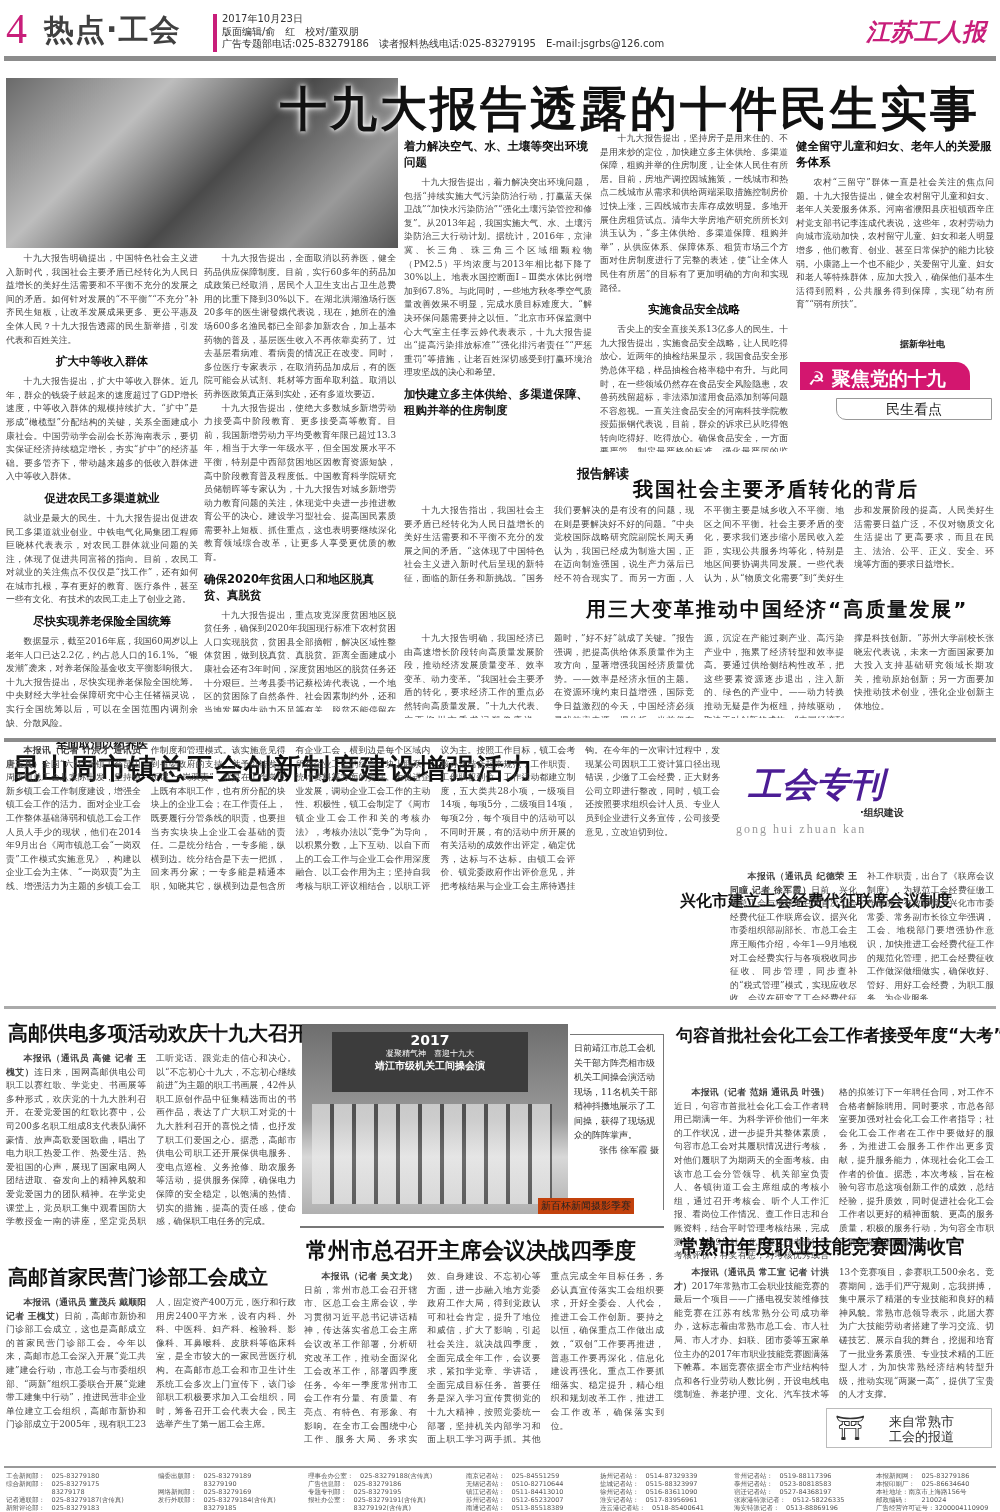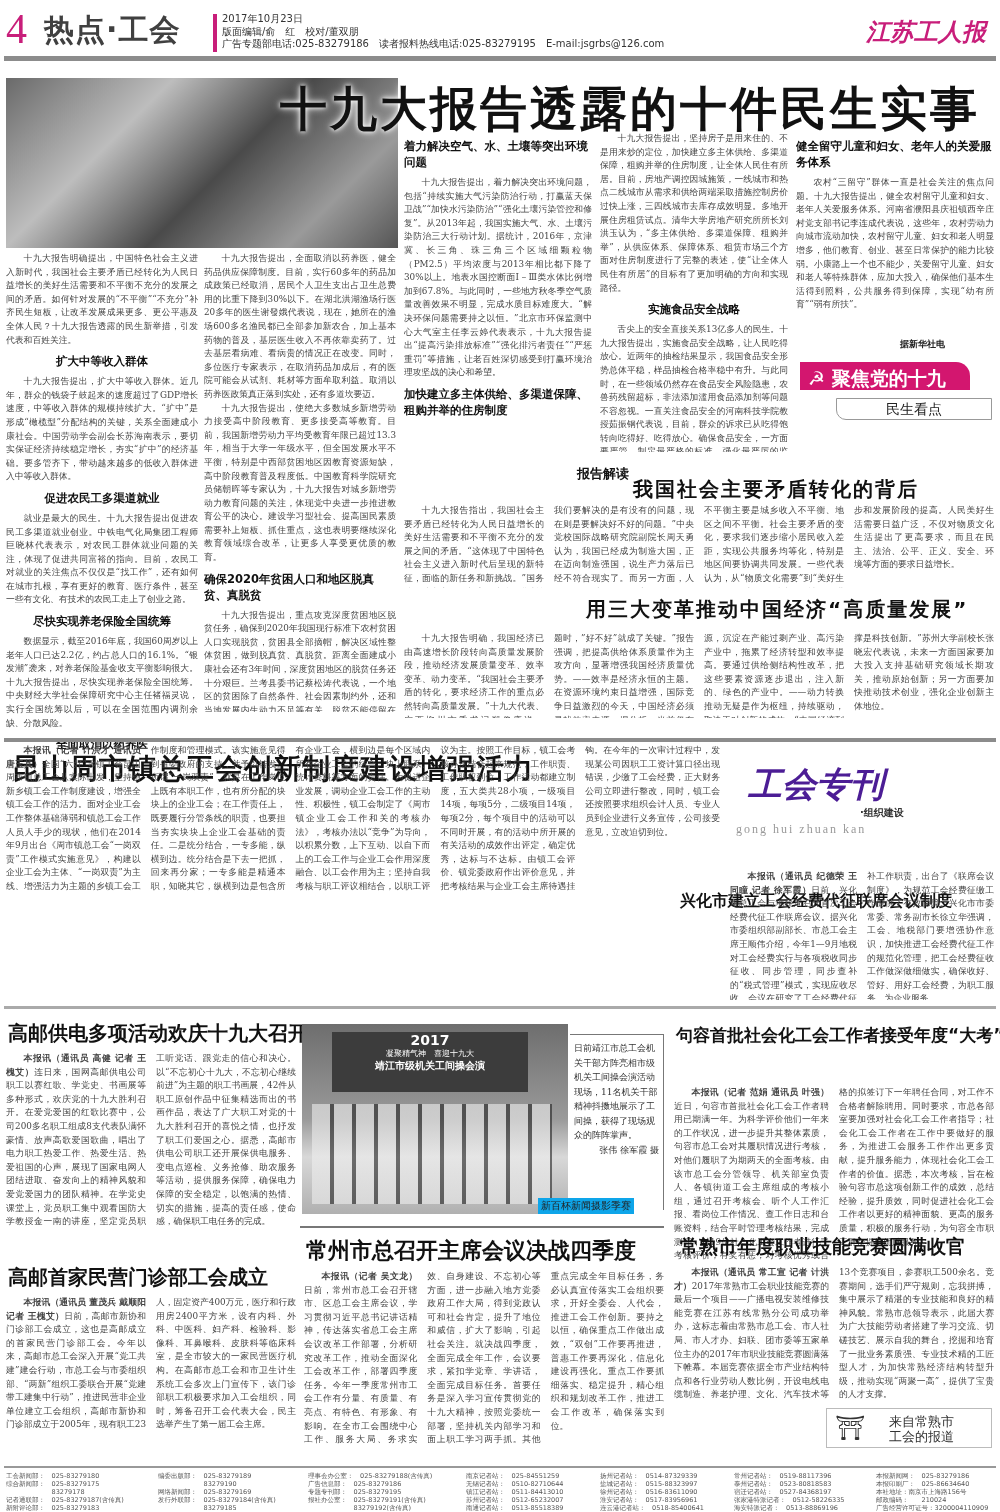--- a/index.html
+++ b/index.html
@@ -120,21 +120,21 @@
 </div>
 
 <div class="abs" style="left:302px;top:1024px;width:266px;height:190px;background:linear-gradient(#6e6e6e,#9a9a9a 50%,#d8d8d8 70%,#b0b0b0);">
   <div class="abs" style="left:30px;top:8px;width:196px;height:60px;background:#3c3c3c;color:#fff;text-align:center;font-family:'DejaVu Sans',sans-serif;">
     <div style="font-size:14px;font-weight:bold;">2017</div>
     <div style="font-size:8px;">凝聚精气神　喜迎十九大</div>
     <div style="font-size:10px;font-weight:bold;">靖江市级机关工间操会演</div>
   </div>
   <div class="abs" style="left:10px;top:80px;width:240px;height:100px;background:repeating-linear-gradient(90deg,#eee 0 18px,#222 18px 22px);opacity:.6;"></div>
 </div>
-<div class="abs" style="left:538px;top:1198px;background:#0ea5e9;font-family:'DejaVu Sans',sans-serif;font-size:10px;padding:1px 3px;">新百杯新闻摄影季赛</div>
+<div class="abs" style="left:538px;top:1198px;background:#c2410c;font-family:'DejaVu Sans',sans-serif;font-size:10px;padding:1px 3px;">新百杯新闻摄影季赛</div>
 <div class="abs" style="left:570px;top:1034px;width:94px;height:176px;border-top:1px solid #777;border-right:1px solid #777;padding:6px 4px;">
   <p class="caption">日前靖江市总工会机关干部方阵亮相市级机关工间操会演活动现场，11名机关干部精神抖擞地展示了工间操，获得了现场观众的阵阵掌声。</p>
   <p class="caption" style="text-align:right">张伟 徐军霞 摄</p>
 </div>
 <div class="abs" style="left:300px;top:1226px;width:364px;height:2px;background:#777;"></div>
 
 <div class="abs hl" style="left:676px;top:1024px;font-size:17px;">句容首批社会化工会工作者接受年度“大考”</div>
 <div class="col" style="left:674px;top:1052px;width:320px;height:180px;overflow:hidden;margin-top:34px;">
   <p class="txt" style="column-count:2;column-gap:10px;"><b>本报讯（记者 范娟 通讯员 叶强）</b><span>近日，句容市首批社会化工会工作者聘用已期满一年。为科学评价他们一年来的工作状况，进一步提升其整体素质，句容市总工会对其履职情况进行考核，对他们履职了为期两天的全面考核。由该市总工会分管领导、机关部室负责人、各镇街道工会主席组成的考核小组，通过召开考核会、听个人工作汇报、看岗位工作情况、查工作日志和台账资料，结合平时管理考核结果，完成测评，对19位社会化工会工作者进行了考核评价，有奖有惩，对考核优秀或合格的拟签订下一年聘任合同，对工作不合格者解除聘用。同时要求，市总各部室要加强对社会化工会工作者指导；社会化工会工作者在工作中要做好的服务，为推进工会服务工作作出更多贡献，提升服务能力，体现社会化工会工作者的价值。据悉，本次考核，旨在检验句容市总这项创新工作的成效，总结经验，提升质效，同时促进社会化工会工作者以更好的精神面貌、更高的服务质量，积极的服务行动，为句容全市职工群众提供优质服务。</span></p>
 </div>

